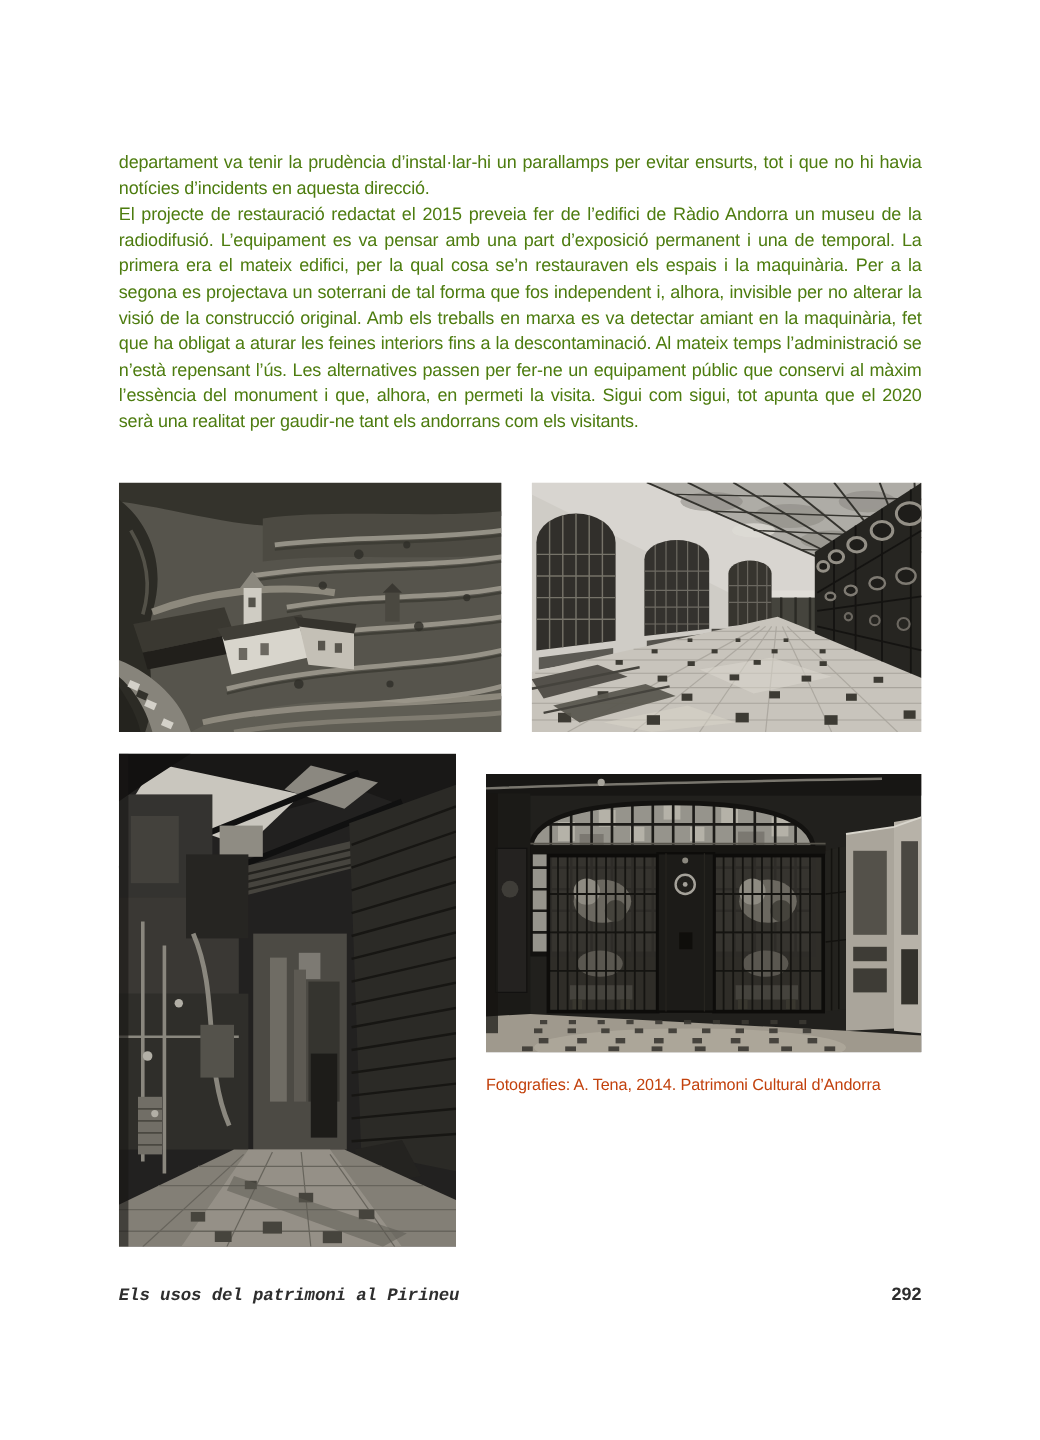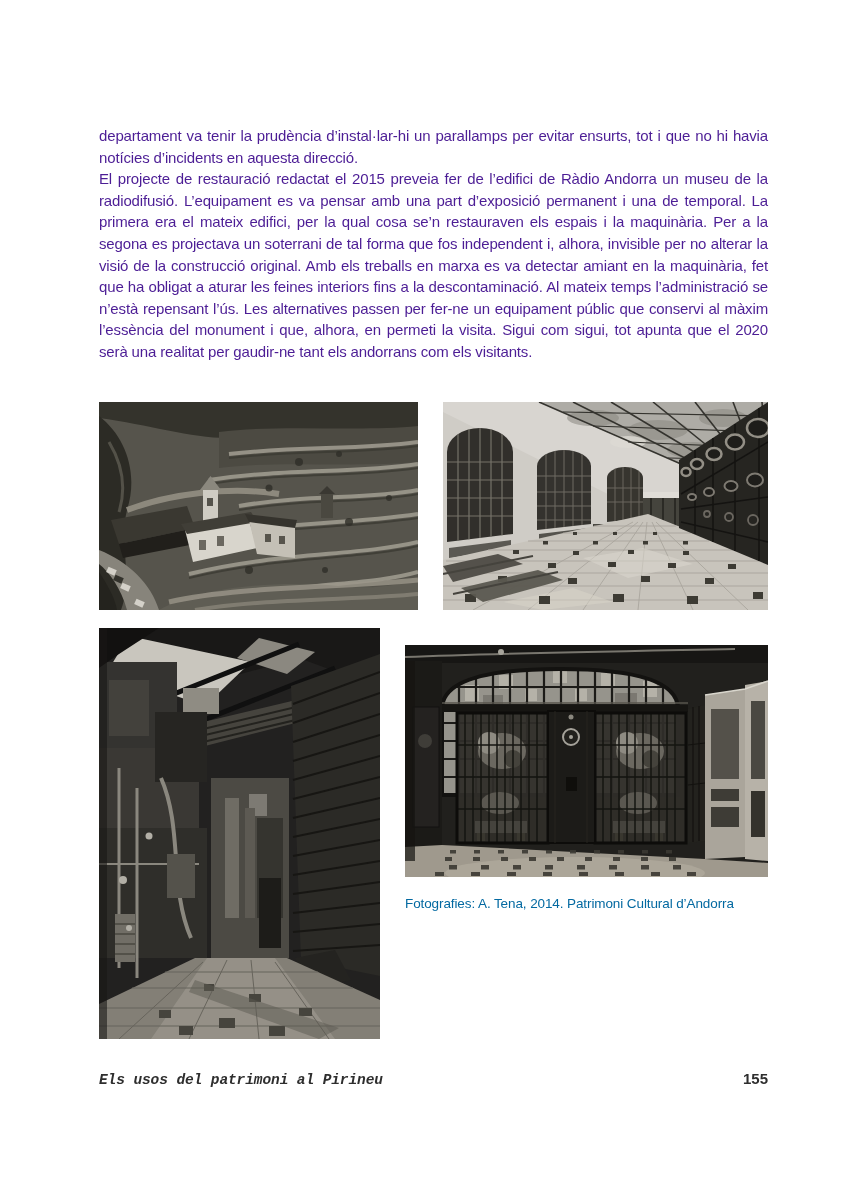--- a/index.html
+++ b/index.html
@@ -2,33 +2,33 @@
 <html><head>
 <meta charset="utf-8">
 <style>
   html, body { margin:0; padding:0; background:#ffffff; }
   .page {
     position:relative; width:867px; height:1200px; background:#ffffff;
     font-family:"Liberation Sans", sans-serif; overflow:hidden;
   }
   .body-text {
     position:absolute; left:99px; top:125px; width:669px;
-    font-size:15px; line-height:21.6px; color:#4c1d95;
+    font-size:15px; line-height:21.6px; color:#4d7c0f;
     text-align:justify; letter-spacing:-0.15px;
   }
   .body-text p { margin:0; }
   .photo { position:absolute; overflow:hidden; line-height:0; }
   .photo svg { display:block; }
   .photo-1 { left:99px;  top:402px; }
   .photo-2 { left:443px; top:402px; }
   .photo-3 { left:99px;  top:628px; }
   .photo-4 { left:405px; top:645px; }
   .caption {
     position:absolute; left:405px; top:896px; width:363px;
-    font-size:13.5px; color:#0369a1; letter-spacing:-0.1px;
+    font-size:13.5px; color:#c2410c; letter-spacing:-0.1px;
   }
   .footer {
     position:absolute; left:99px; top:1070px; width:669px;
     display:flex; justify-content:space-between; align-items:baseline;
   }
   .footer-title { font-style:italic; font-weight:bold; font-size:14.5px; color:#2e2e2e; letter-spacing:-0.1px;font-family:Liberation Mono, monospace; }
   .footer-page  { font-weight:bold; font-size:15px; color:#2e2e2e; }
 </style>
 </head>
 <body>
@@ -542,16 +542,16 @@
           <rect x="282" y="227" width="9" height="4"></rect>
       </g>
       <rect x="0" y="16" width="10" height="200" fill="#151411" opacity="0.7"></rect>
     </svg>
   </div>
 
   <div class="caption">Fotografies: A. Tena, 2014. Patrimoni Cultural d’Andorra</div>
 
   <div class="footer">
     <span class="footer-title">Els usos del patrimoni al Pirineu</span>
-    <span class="footer-page">155</span>
+    <span class="footer-page">292</span>
   </div>
 
 </div>
 
 </body></html>

